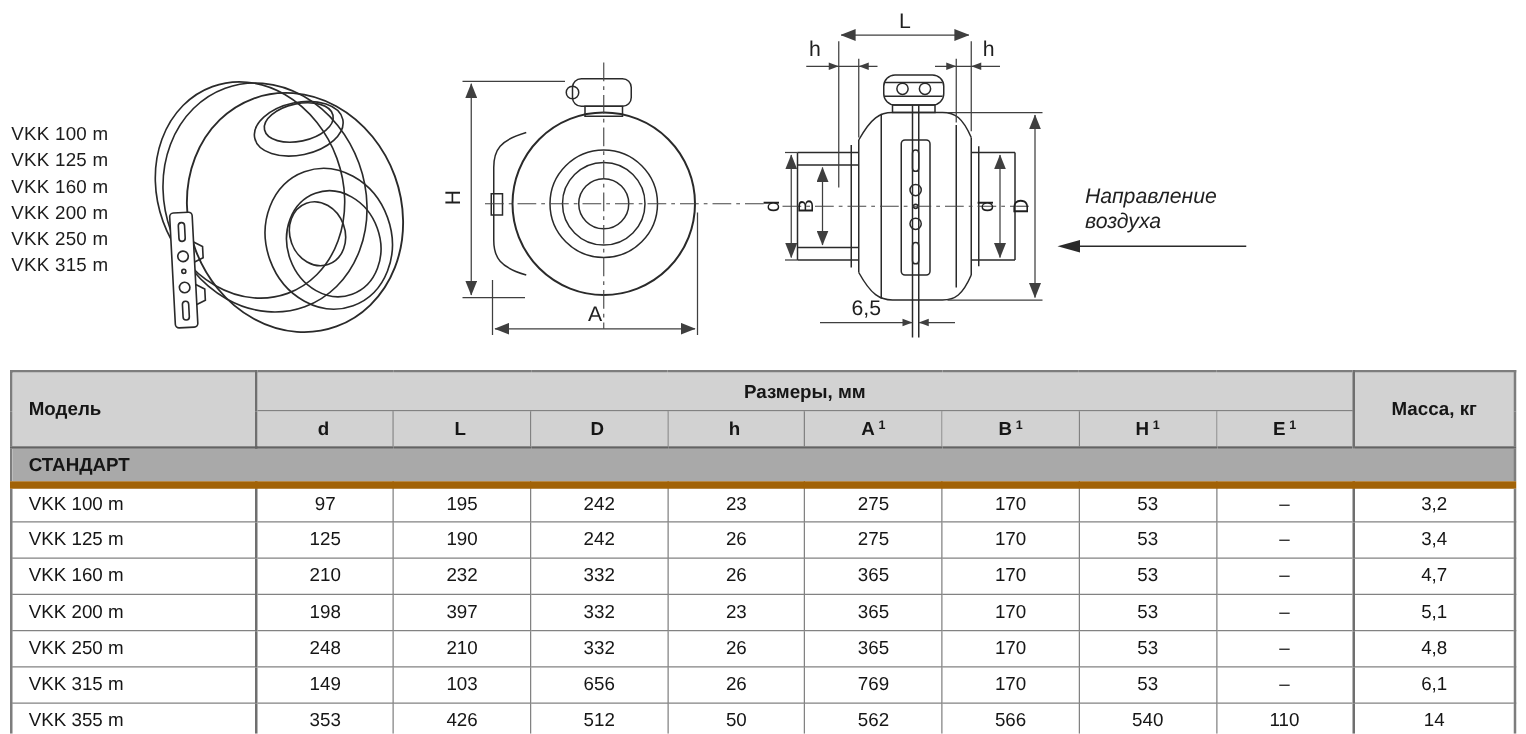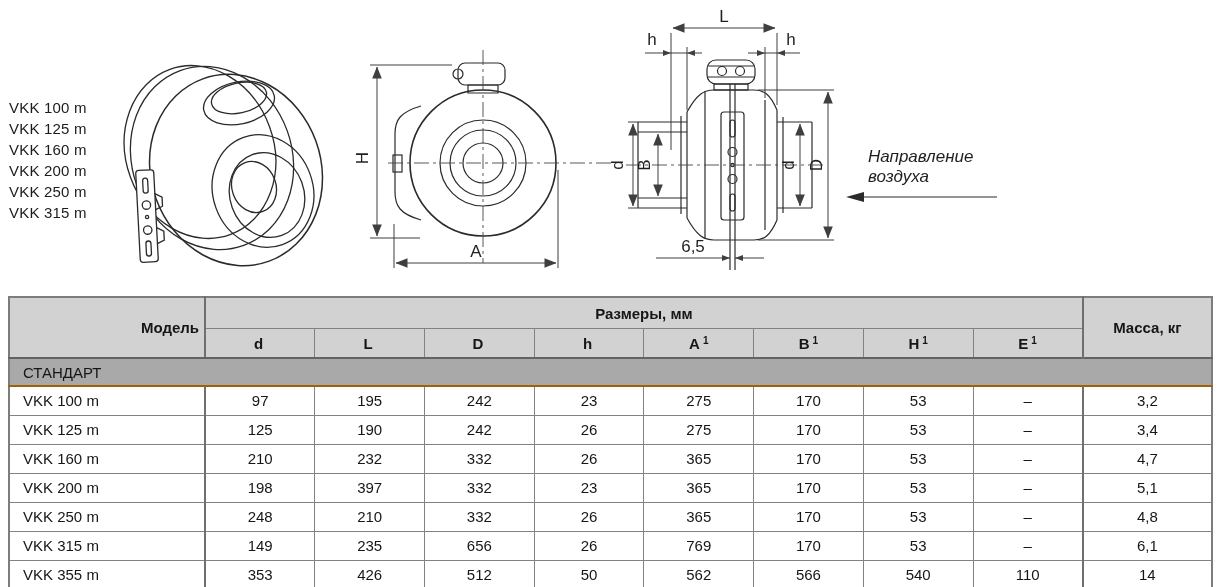--- a/index.html
+++ b/index.html
@@ -12,27 +12,27 @@
   .dim-label { font-family:"Liberation Sans",sans-serif; font-size:17px; fill:#1f1f1f; }
   .air-label { font-family:"Liberation Sans",sans-serif; font-size:17px; font-style:italic; fill:#1f1f1f; }
 
   table.specs {
     position:absolute; left:8px; top:296px; width:1205px;
     border-collapse:collapse; table-layout:fixed; font-size:15px;
     border:2px solid #7d7d7d;
   }
   .specs th, .specs td { border:1px solid #828282; padding:0 5px; overflow:hidden; white-space:nowrap; }
   .specs thead th { background:var(--header-bg,#d2d2d2); font-weight:bold; text-align:center; }
-  .specs th.model-h { text-align:right; padding-left:13px; }
+  .specs th.model-h { text-align:left; padding-left:13px; }
   tr.hrow1 th { height:30px; }
   tr.hrow2 th { height:28px; border-bottom:2px solid #636363; }
   .maj-l { border-left:2px solid #6f6f6f !important; }
   tr.section-row td {
-    background:var(--section-bg,#a9a9a9); font-weight:normal; text-align:left;
-    padding-left:13px; height:26px; border-top:2px solid #636363; border-bottom:2px solid #a16207;
+    background:var(--section-bg,#a9a9a9); font-weight:bold; text-align:left;
+    padding-left:13px; height:26px; border-top:2px solid #636363; border-bottom:6px solid #a16207;
   }
   tr.data-row { height:29px; background:#ffffff; }
   tr.data-row td { text-align:center; }
   tr.data-row td.model-c { text-align:left; padding-left:13px; }
   .sup { font-size:10px; vertical-align:baseline; position:relative; top:-5px; margin-left:3px; }
 </style>
 </head>
 <body>
 
 <div class="stage">
@@ -271,21 +271,21 @@
         <td>26</td>
         <td>365</td>
         <td>170</td>
         <td>53</td>
         <td>–</td>
         <td class="maj-l">4,8</td>
       </tr>
       <tr class="data-row">
         <td class="model-c">VKK 315 m</td>
         <td class="maj-l">149</td>
-        <td>235</td>
+        <td>103</td>
         <td>656</td>
         <td>26</td>
         <td>769</td>
         <td>170</td>
         <td>53</td>
         <td>–</td>
         <td class="maj-l">6,1</td>
       </tr>
       <tr class="data-row">
         <td class="model-c">VKK 355 m</td>

